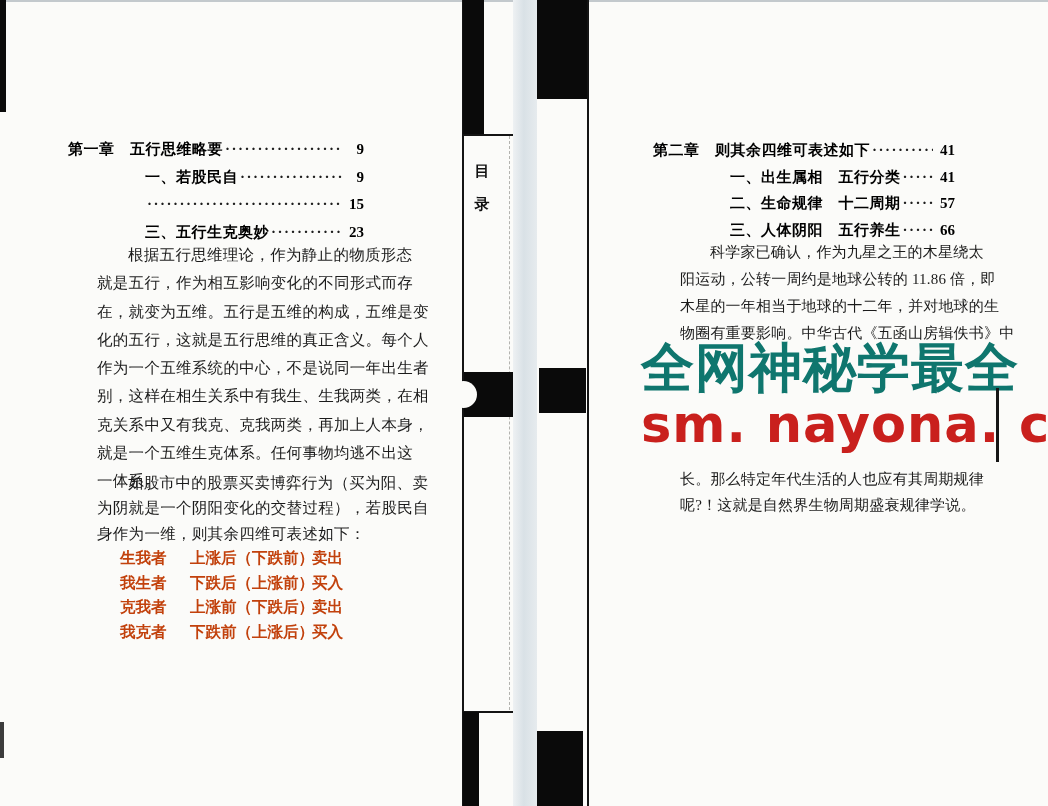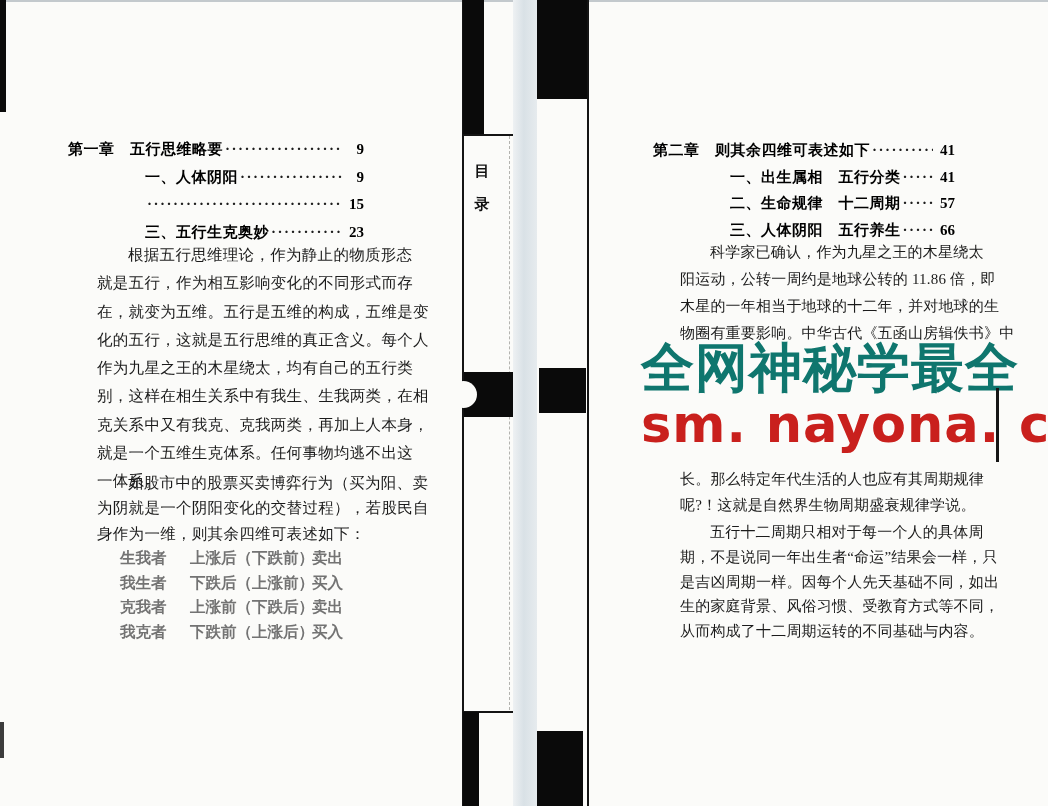--- a/index.html
+++ b/index.html
@@ -44,21 +44,21 @@
   .para{position:absolute;white-space:nowrap;}
   .bl{height:1em;}
   .para .bl{height:auto;margin-left:35px;}
   .lp-p1{left:62px;top:241px;width:322px;line-height:28.3px;font-size:15.5px;letter-spacing:0.3px;}
   .lp-p2{left:62px;top:470px;width:322px;line-height:25.3px;font-size:15.5px;letter-spacing:0.3px;}
   .rp-p1{left:645px;top:239px;width:320px;line-height:27px;font-size:15px;letter-spacing:0.2px;}
   .rp-p2{left:645px;top:467px;width:320px;line-height:25.5px;font-size:15px;letter-spacing:0.2px;}
   .rp-p3{left:645px;top:520px;width:320px;line-height:24.8px;font-size:15px;letter-spacing:0.2px;}
   .indent{text-indent:2em;}
   
-  .stable{position:absolute;left:62px;top:548px;width:322px;font-size:15.5px;font-weight:bold;color:#737373;}
+  .stable{position:absolute;left:62px;top:548px;width:322px;font-size:15.5px;font-weight:bold;color:#c2410c;}
   .trow{position:relative;height:24.6px;}
   .tc{position:absolute;white-space:nowrap;}
   .tc1{left:58px;}
   .tc2{left:128px;}
   .tc3{left:250px;}
   
   .wm1{position:absolute;left:641px;top:339px;font-family:"DejaVu Sans","Liberation Sans",sans-serif;
     font-weight:bold;font-size:53px;line-height:1.08;letter-spacing:1px;color:#0f766e;white-space:nowrap;}
   .wm2{position:absolute;left:641px;top:397px;font-family:"DejaVu Sans","Liberation Sans",sans-serif;
     font-weight:bold;font-size:51px;line-height:1.1;letter-spacing:1px;color:#c9201d;white-space:nowrap;}
@@ -92,41 +92,41 @@
   <div class="rs-black-bot"></div>
   <div class="rs-vline"></div>
 
   <div class="toc toc-left">
     <div class="toc-row chapter">
       <span class="toc-label">第一章　五行思维略要</span>
       <span class="toc-dots">················································</span>
       <span class="toc-page">9</span>
     </div>
     <div class="toc-row sub">
-      <span class="toc-label">一、人体阴阳</span>
+      <span class="toc-label">一、若股民自</span>
       <span class="toc-dots">················································</span>
       <span class="toc-page">9</span>
     </div>
     <div class="toc-row sub">
       <span class="toc-dots">················································</span>
       <span class="toc-page">15</span>
     </div>
     <div class="toc-row sub">
       <span class="toc-label">三、五行生克奥妙</span>
       <span class="toc-dots">················································</span>
       <span class="toc-page">23</span>
     </div>
   </div>
 
   <div class="para lp-p1">
     <div class="bl indent">根据五行思维理论，作为静止的物质形态</div>
     <div class="bl">就是五行，作为相互影响变化的不同形式而存</div>
     <div class="bl">在，就变为五维。五行是五维的构成，五维是变</div>
     <div class="bl">化的五行，这就是五行思维的真正含义。每个人</div>
-    <div class="bl">作为九星之王的木星绕太，均有自己的五行类</div>
+    <div class="bl">作为一个五维系统的中心，不是说同一年出生者</div>
     <div class="bl">别，这样在相生关系中有我生、生我两类，在相</div>
     <div class="bl">克关系中又有我克、克我两类，再加上人本身，</div>
     <div class="bl">就是一个五维生克体系。任何事物均逃不出这</div>
     <div class="bl">一体系。</div>
   </div>
 
   <div class="para lp-p2">
     <div class="bl indent">如股市中的股票买卖博弈行为（买为阳、卖</div>
     <div class="bl">为阴就是一个阴阳变化的交替过程），若股民自</div>
     <div class="bl">身作为一维，则其余四维可表述如下：</div>
@@ -183,25 +183,18 @@
     <div class="bl">阳运动，公转一周约是地球公转的 11.86 倍，即</div>
     <div class="bl">木星的一年相当于地球的十二年，并对地球的生</div>
     <div class="bl">物圈有重要影响。中华古代《五函山房辑佚书》中</div>
   </div>
 
   <div class="para rp-p2">
     <div class="bl">长。那么特定年代生活的人也应有其周期规律</div>
     <div class="bl">呢?！这就是自然界生物周期盛衰规律学说。</div>
   </div>
 
-  <div class="para rp-p3">
-    <div class="bl indent">五行十二周期只相对于每一个人的具体周</div>
-    <div class="bl">期，不是说同一年出生者“命运”结果会一样，只</div>
-    <div class="bl">是吉凶周期一样。因每个人先天基础不同，如出</div>
-    <div class="bl">生的家庭背景、风俗习惯、受教育方式等不同，</div>
-    <div class="bl">从而构成了十二周期运转的不同基础与内容。</div>
-  </div>
 
   <div class="wm1">全网神秘学最全</div>
   <div class="wm2">sm. nayona. cn</div>
   <div class="wm-caret"></div>
 
 </div>
 
 </body></html>

